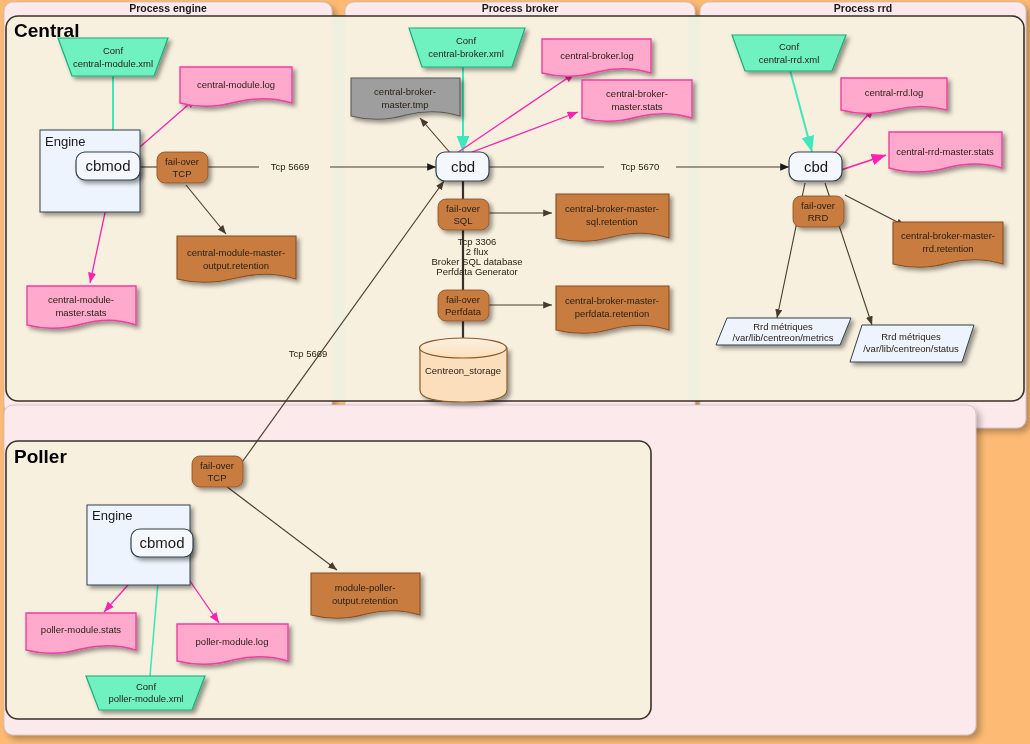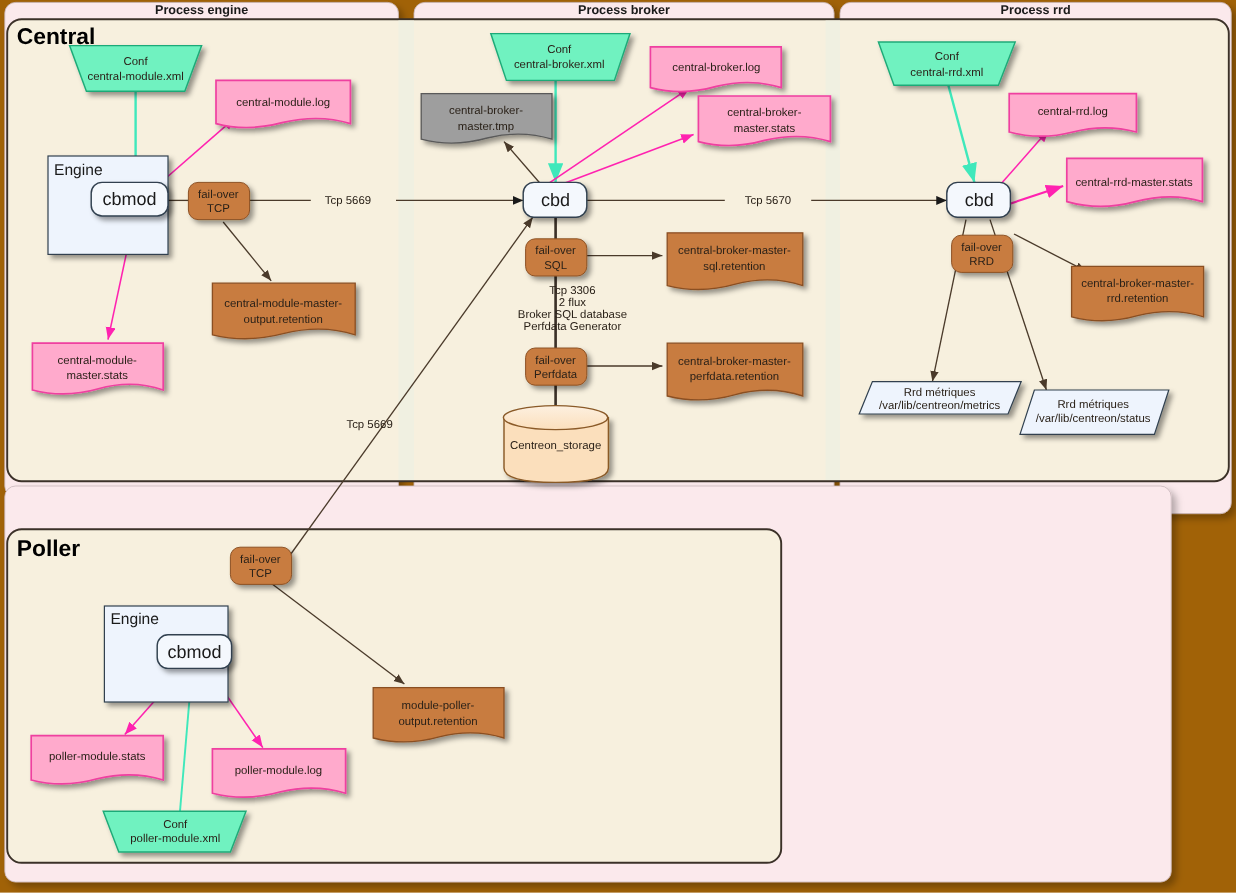--- a/index.html
+++ b/index.html
@@ -1,17 +1,17 @@
 <!DOCTYPE html>
 <html><head>
 <meta charset="utf-8">
 <style>
   html,body{margin:0;padding:0;background:#ffffff;}
   body{font-family:"Liberation Sans",sans-serif;}
-  #canvas{position:relative;width:1030px;height:744px;overflow:hidden;background:#a16207;}
+  #canvas{position:relative;width:1030px;height:744px;overflow:hidden;background:#fdba74;}
   svg#diagram{position:absolute;left:0;top:0;width:1030px;height:744px;}
   text{font-family:"Liberation Sans",sans-serif;fill:#1a1a1a;}
   .proc-title{font-size:10.5px;font-weight:bold;text-anchor:middle;}
   .small-label{font-size:9.5px;text-anchor:middle;fill:#2a2118;}
   .edge-label{font-size:9.5px;text-anchor:middle;fill:#2a2118;}
   .big-node{font-size:15px;text-anchor:middle;}
   .zone-txt{font-size:19px;font-weight:bold;text-anchor:start;fill:#000;}
 </style>
 </head>
 <body>

